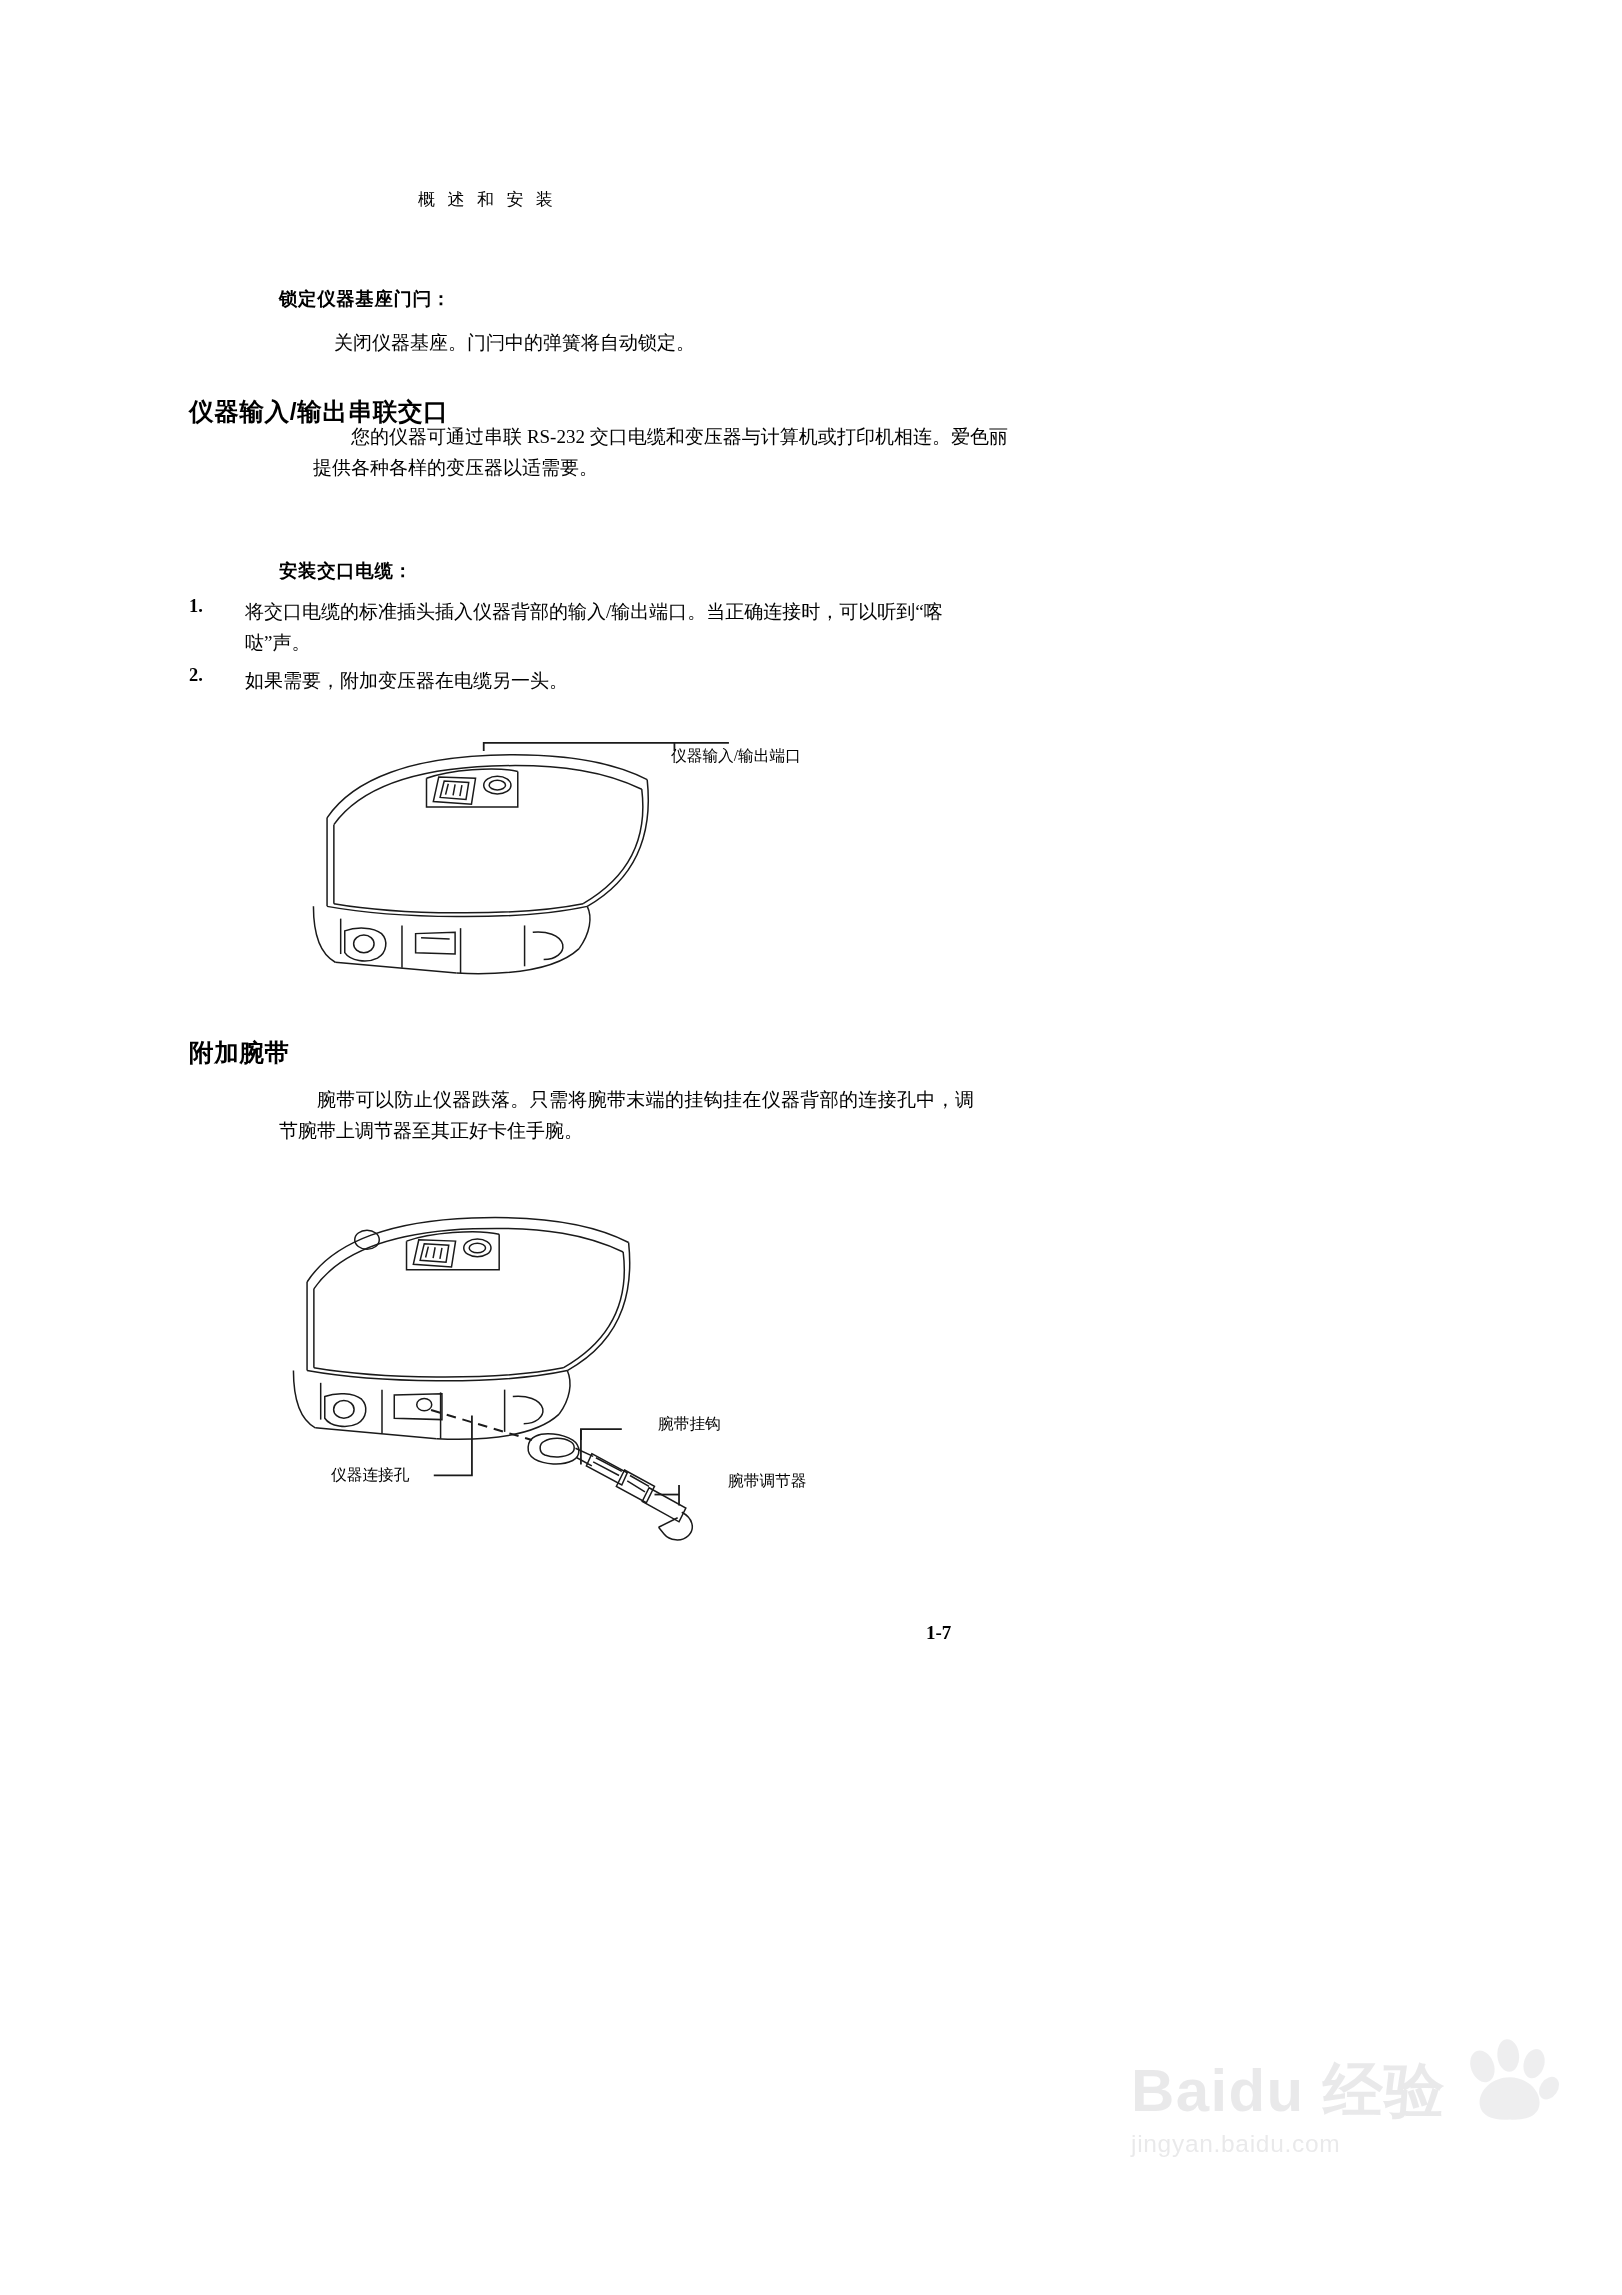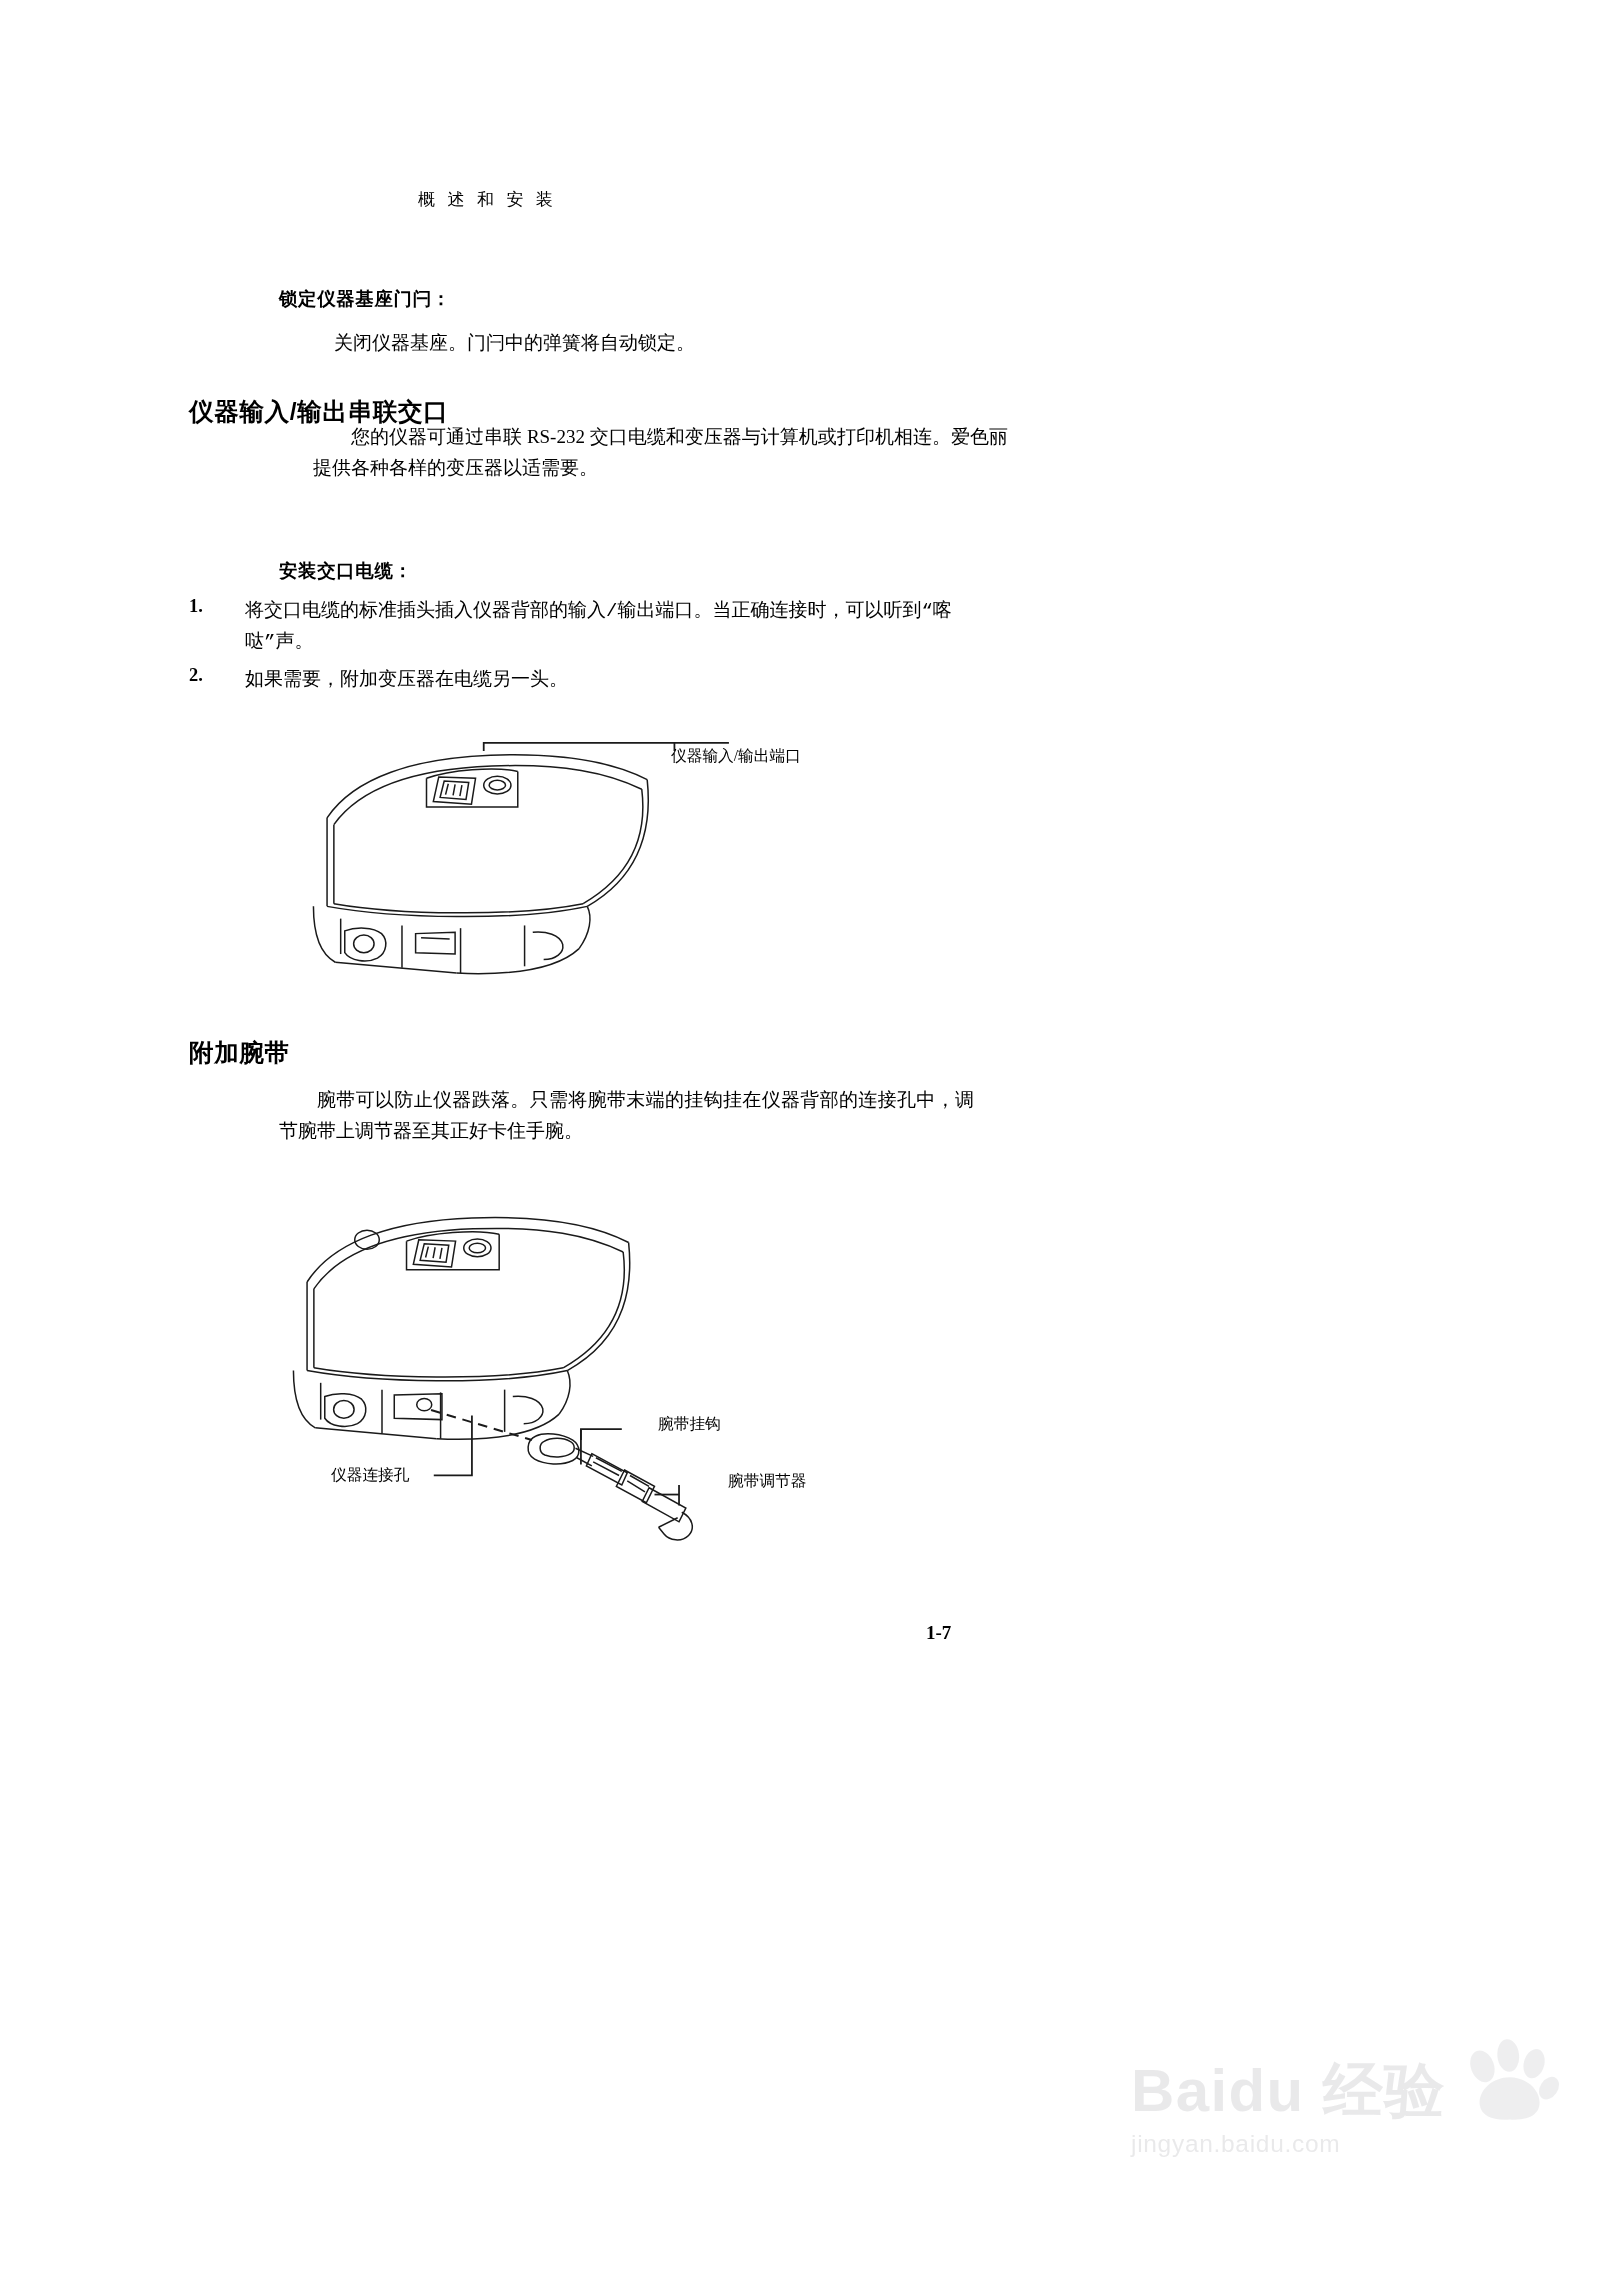--- a/index.html
+++ b/index.html
@@ -68,21 +68,21 @@
   }
   .list-num {
     position: absolute;
     font-family: "Liberation Serif", serif;
     font-weight: bold;
     font-size: 18.4px;
     color: #000;
   }
   .list-body {
     position: absolute;
-    font-family: Liberation Mono, monospace;
+    font-family: Liberation Serif, serif;
     font-size: 19px;
     line-height: 31px;
     color: #000;
   }
   .callout {
     position: absolute;
     font-family: "Liberation Serif", serif;
     font-size: 15.7px;
     color: #000;
     white-space: nowrap;

